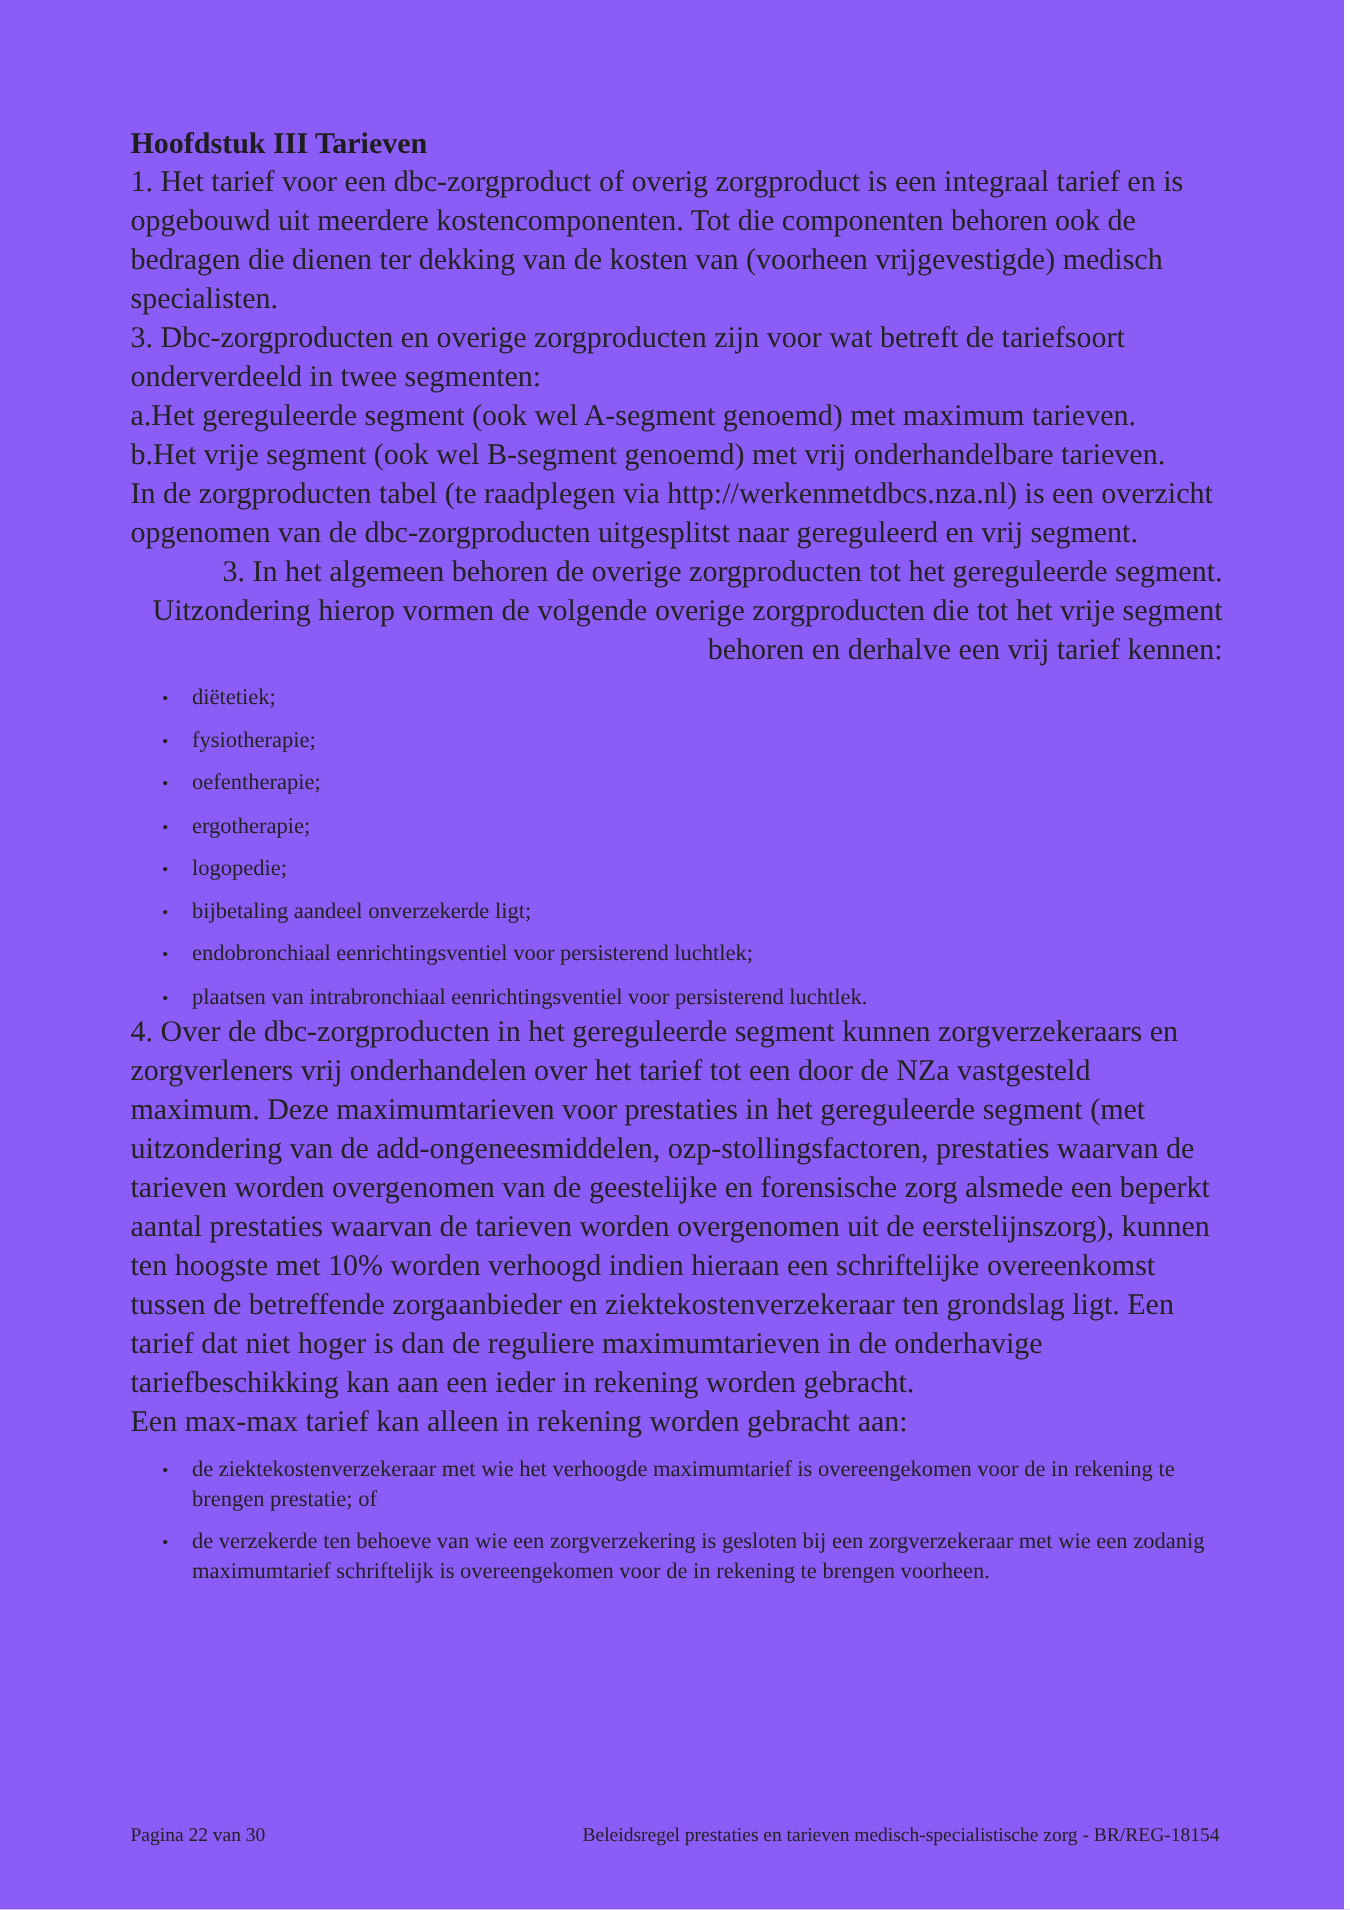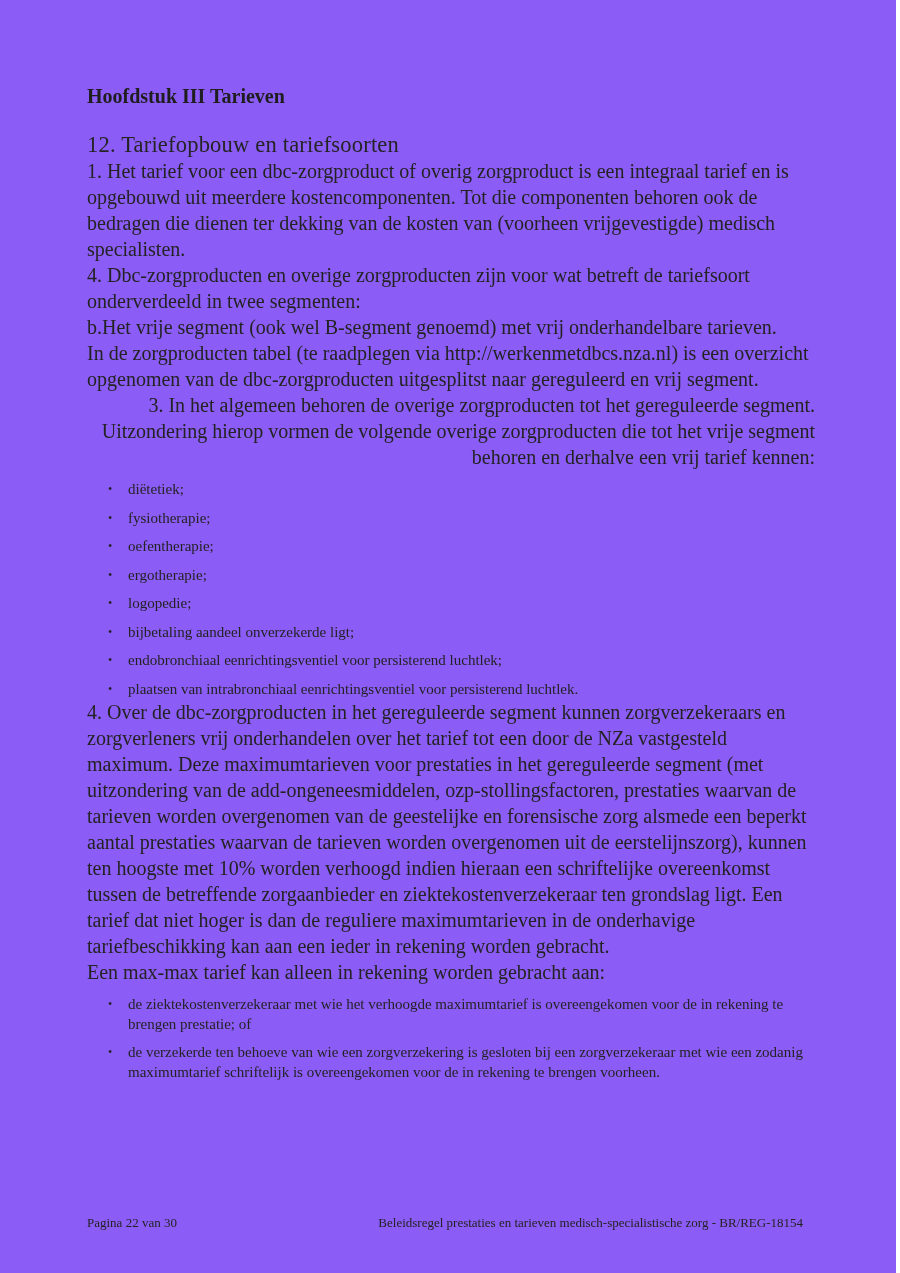--- a/index.html
+++ b/index.html
@@ -65,44 +65,44 @@
     flex: 0 0 20px;
     width: 20px;
     font-size: 12px;
     line-height: 19px;
     color: #232323;
   }
   ul.bullets .li-text { flex: 1 1 auto; }
   .footer {
     position: absolute;
     left: 87px;
-    right: 93px;
+    right: 83px;
     bottom: 42px;
     display: flex;
     justify-content: space-between;
     align-items: flex-end;
     font-size: 13px;
     line-height: 1.2;
     color: #232323;
   }
 </style>
 </head>
 <body>
 
 <div class="page">
   <div class="content">
 
     <h1 class="chapter">Hoofdstuk III Tarieven</h1>
 
-    <h2 class="section">12. Tariefopbouw en tariefsoorten</h2>
 
     <p class="body mt-first">1. Het tarief voor een dbc-zorgproduct of overig zorgproduct is een integraal tarief en is opgebouwd uit meerdere kostencomponenten. Tot die componenten behoren ook de bedragen die dienen ter dekking van de kosten van (voorheen vrijgevestigde) medisch specialisten.</p>
 
-    <p class="body mt-section">4. Dbc-zorgproducten en overige zorgproducten zijn voor wat betreft de tariefsoort onderverdeeld in twee segmenten:</p>
+    <p class="body mt-section">3. Dbc-zorgproducten en overige zorgproducten zijn voor wat betreft de tariefsoort onderverdeeld in twee segmenten:</p>
 
+    <p class="body mt-para">a.Het gereguleerde segment (ook wel A-segment genoemd) met maximum tarieven.</p>
 
     <p class="body mt-para">b.Het vrije segment (ook wel B-segment genoemd) met vrij onderhandelbare tarieven.</p>
 
     <p class="body mt-para">In de zorgproducten tabel (te raadplegen via http://werkenmetdbcs.nza.nl) is een overzicht opgenomen van de dbc-zorgproducten uitgesplitst naar gereguleerd en vrij segment.</p>
 
     <p class="body mt-sec2">3. In het algemeen behoren de overige zorgproducten tot het gereguleerde segment. Uitzondering hierop vormen de volgende overige zorgproducten die tot het vrije segment behoren en derhalve een vrij tarief kennen:</p>
 
     <ul class="bullets">
       <li>
         <span class="dot">•</span>

